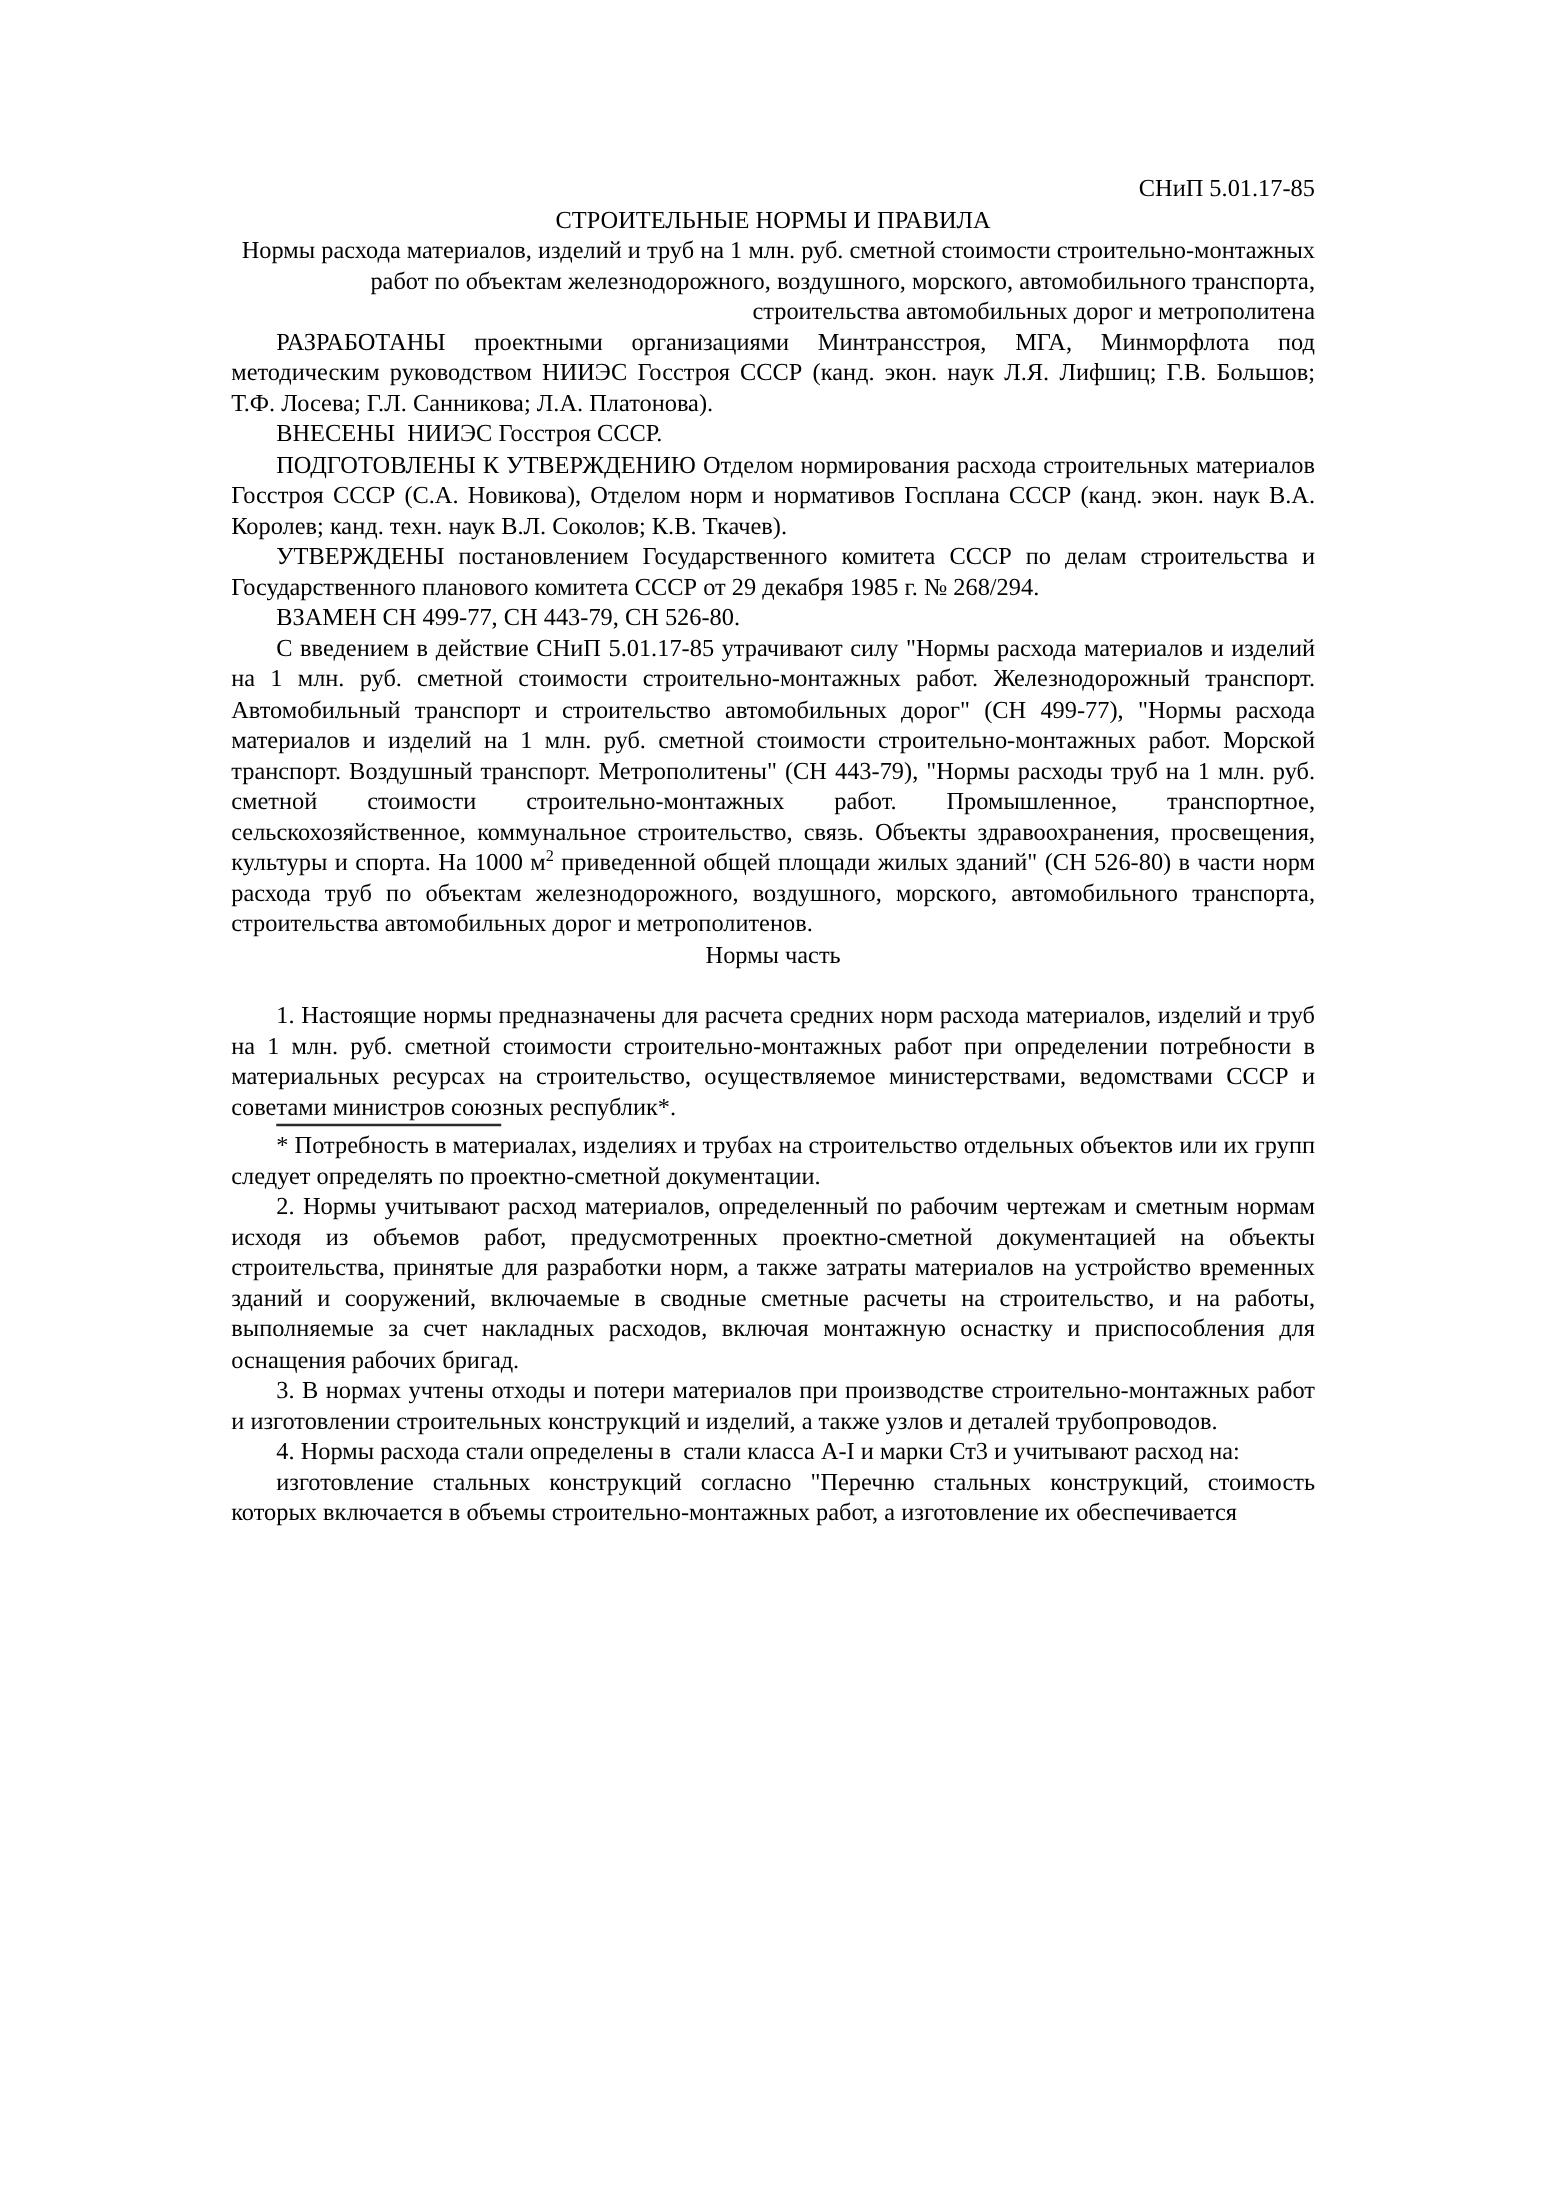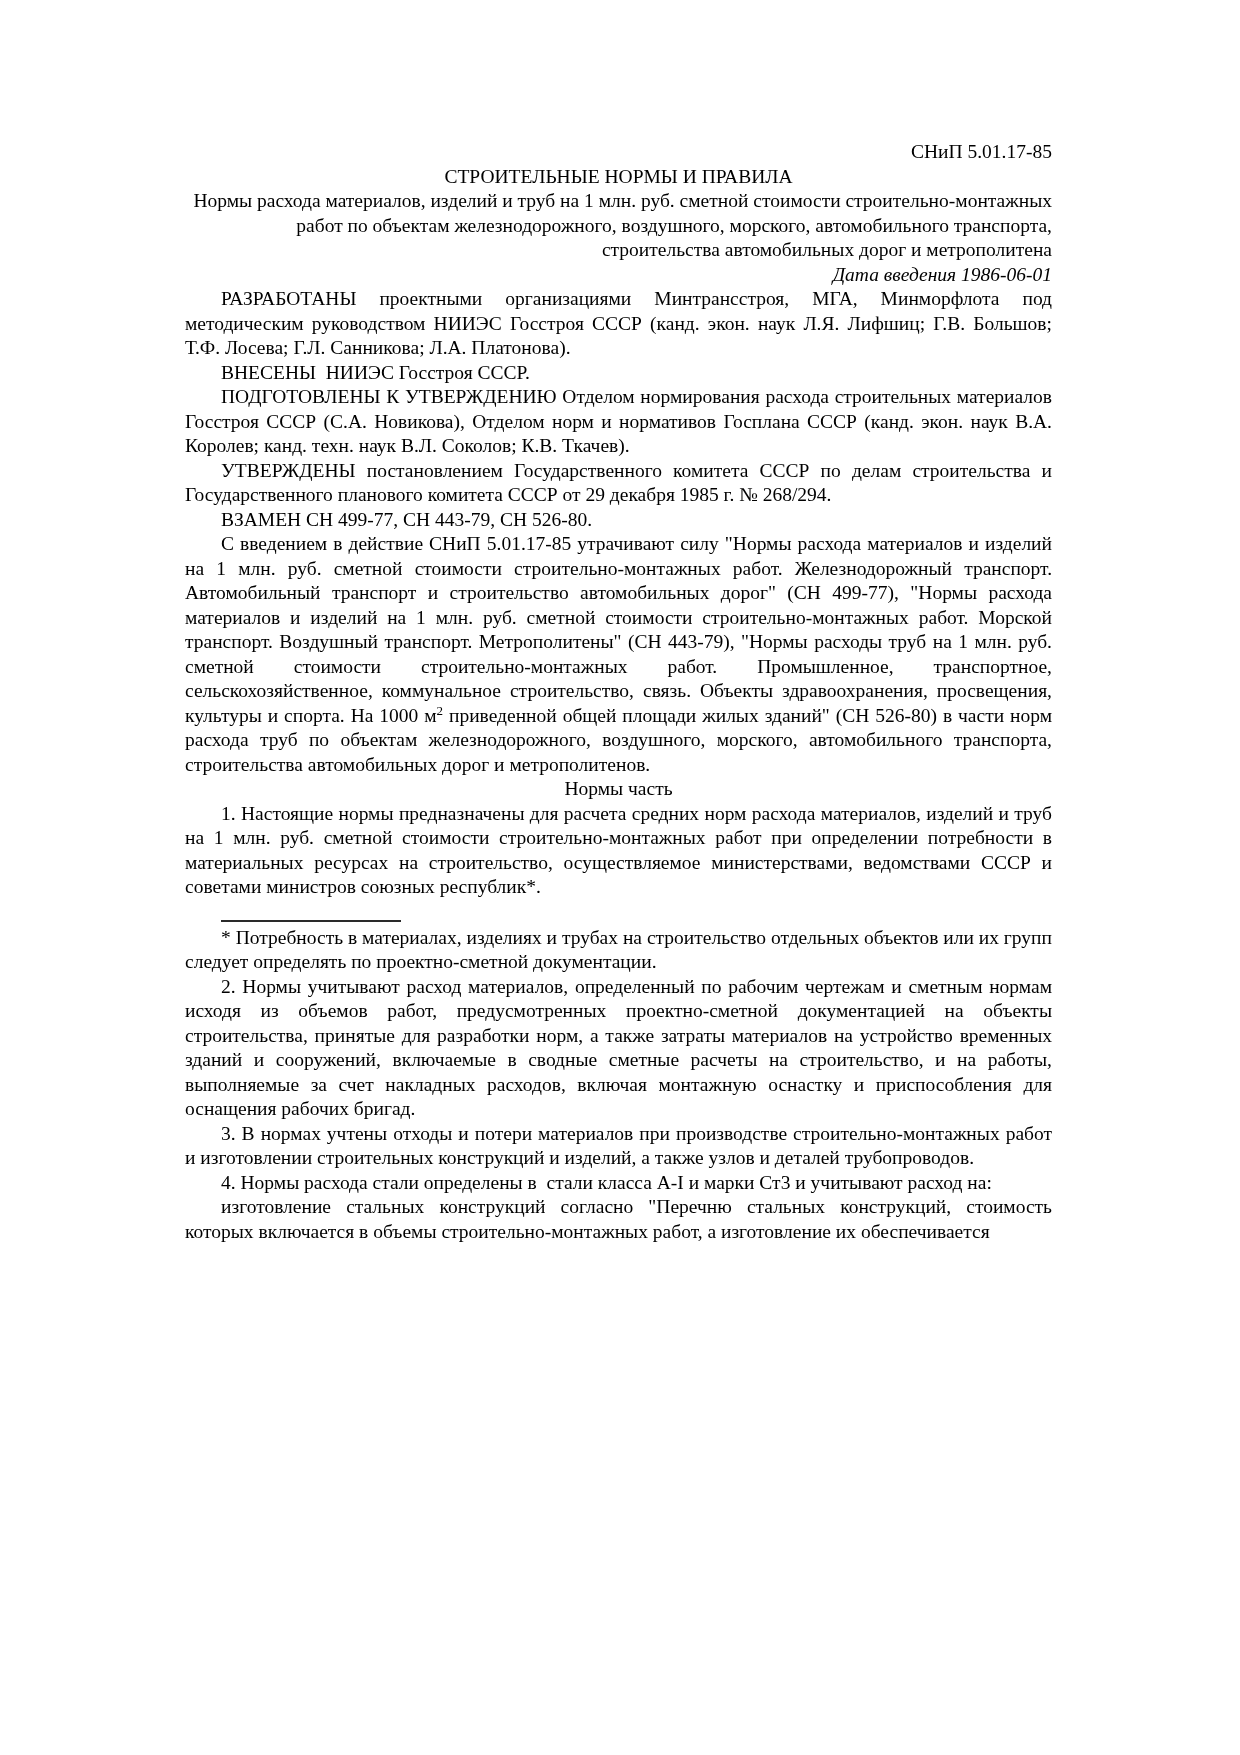--- a/index.html
+++ b/index.html
@@ -52,23 +52,23 @@
   }
   .sp {
     margin-top: 24px;
   }
   .section-heading {
     margin-top: 40px;
     text-align: center;
     font-weight: bold;
   }
   .section-heading + .para {
+    margin-top: 24px;
   }
   .footnote {
-    margin-top: 20px;
   }
   .footnote-rule {
     width: 180px;
     height: 0;
     margin-left: 36px;
     border-top: 2px solid #2a2a2a;
     margin-bottom: 4px;
   }
   sup {
     font-size: 13px;
@@ -79,21 +79,20 @@
 <body>
 
 <div class="page">
 
   <p class="docnum">СНиП 5.01.17-85</p>
 
   <h1 class="heading">СТРОИТЕЛЬНЫЕ НОРМЫ И ПРАВИЛА</h1>
 
   <h2 class="title">Нормы расхода материалов, изделий и труб на 1 млн. руб. сметной стоимости строительно-монтажных работ по объектам железнодорожного, воздушного, морского, автомобильного транспорта, строительства автомобильных дорог и метрополитена</h2>
 
-  <p class="date">Дата введения 1986-06-01</p>
 
   <p class="para sp">РАЗРАБОТАНЫ проектными организациями Минтрансстроя, МГА, Минморфлота под методическим руководством НИИЭС Госстроя СССР (канд. экон. наук Л.Я. Лифшиц; Г.В. Большов; Т.Ф. Лосева; Г.Л. Санникова; Л.А. Платонова).</p>
 
   <p class="para sp">ВНЕСЕНЫ&nbsp; НИИЭС Госстроя СССР.</p>
 
   <p class="para sp">ПОДГОТОВЛЕНЫ К УТВЕРЖДЕНИЮ Отделом нормирования расхода строительных материалов Госстроя СССР (С.А. Новикова), Отделом норм и нормативов Госплана СССР (канд. экон. наук В.А. Королев; канд. техн. наук В.Л. Соколов; К.В. Ткачев).</p>
 
   <p class="para sp">УТВЕРЖДЕНЫ постановлением Государственного комитета СССР по делам строительства и Государственного планового комитета СССР от 29 декабря 1985 г. № 268/294.</p>
 
   <p class="para sp">ВЗАМЕН СН 499-77, СН 443-79, СН 526-80.</p>

